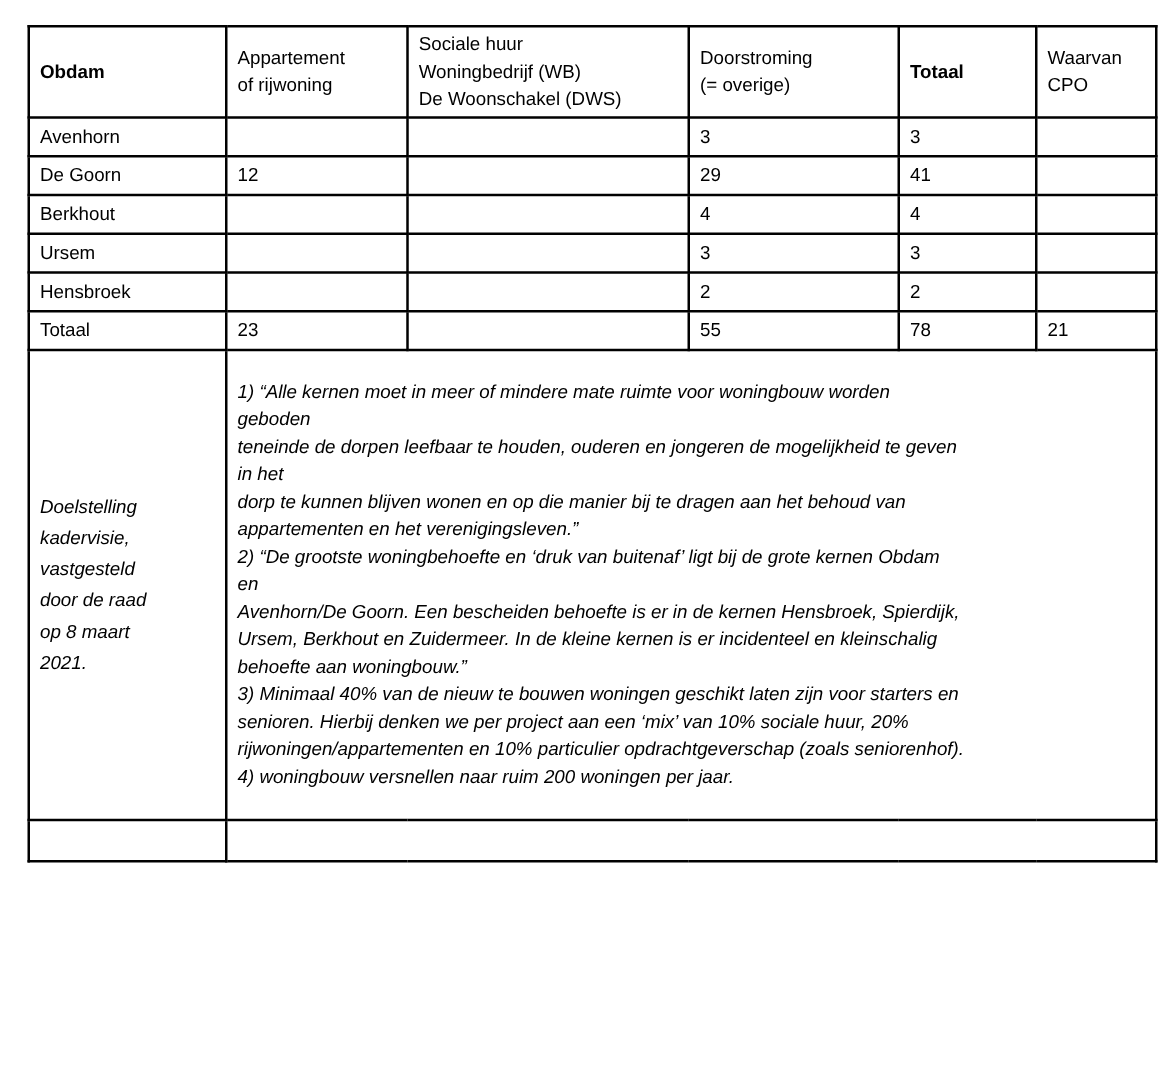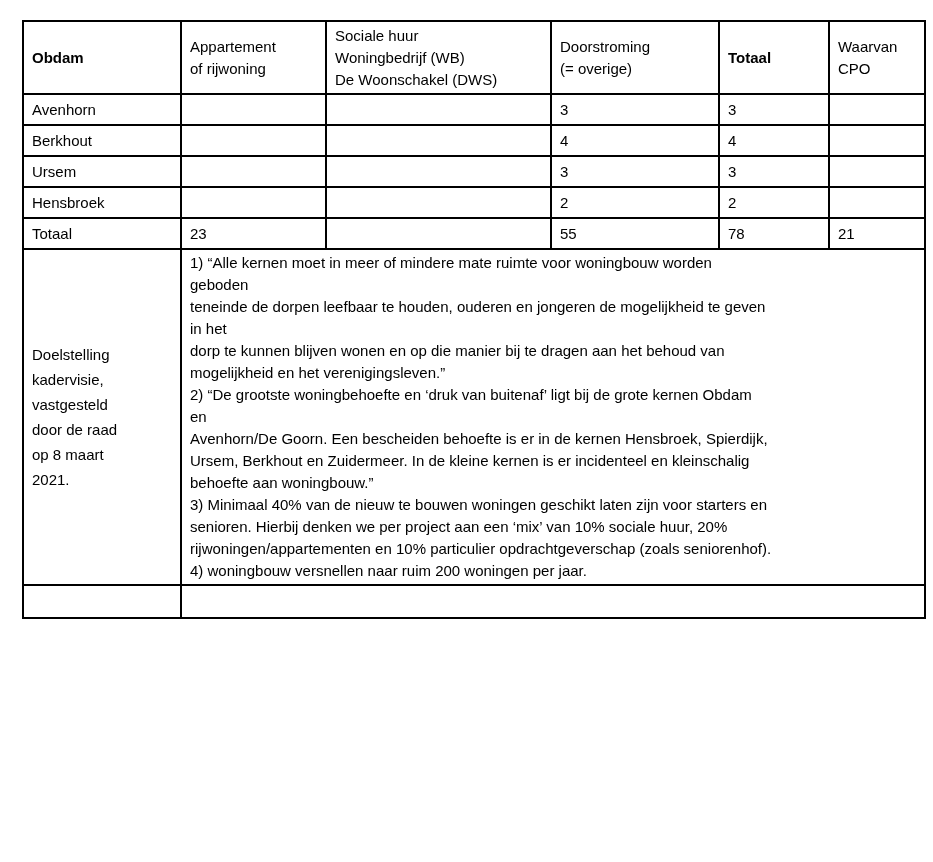--- a/index.html
+++ b/index.html
@@ -46,21 +46,21 @@
     height: 73px;
     white-space: pre-line;
     line-height: 22px;
     vertical-align: middle;
   }
   tr.header-row th.bold { font-weight: bold; }
 
   tr.data-row td { height: 31px; }
   td.num { font-size: 17px; }
 
-  tr.notes-row td { height: 336px; }
+  tr.notes-row td { height: 376px; font-style: italic; }
   td.notes-label {
     vertical-align: middle;
     white-space: pre-line;
     line-height: 25px;
     border-radius: 20px;
   }
   td.notes-body {
     vertical-align: top;
     padding-top: 4px;
   }
@@ -101,20 +101,28 @@
 
     <tr class="data-row">
       <td>Avenhorn</td>
       <td class="num"></td>
       <td class="num"></td>
       <td class="num">3</td>
       <td class="num">3</td>
       <td class="num"></td>
     </tr>
 
+    <tr class="data-row">
+      <td>De Goorn</td>
+      <td class="num">12</td>
+      <td class="num"></td>
+      <td class="num">29</td>
+      <td class="num">41</td>
+      <td class="num"></td>
+    </tr>
 
     <tr class="data-row">
       <td>Berkhout</td>
       <td class="num"></td>
       <td class="num"></td>
       <td class="num">4</td>
       <td class="num">4</td>
       <td class="num"></td>
     </tr>
 
@@ -156,21 +164,21 @@
 vastgesteld
 door de raad
 op 8 maart
 2021.</td>
       <td class="notes-body" colspan="5">
         <div class="note-line">1) “Alle kernen moet in meer of mindere mate ruimte voor woningbouw worden</div>
         <div class="note-line">geboden</div>
         <div class="note-line">teneinde de dorpen leefbaar te houden, ouderen en jongeren de mogelijkheid te geven</div>
         <div class="note-line">in het</div>
         <div class="note-line">dorp te kunnen blijven wonen en op die manier bij te dragen aan het behoud van</div>
-        <div class="note-line">mogelijkheid en het verenigingsleven.”</div>
+        <div class="note-line">appartementen en het verenigingsleven.”</div>
         <div class="note-line">2) “De grootste woningbehoefte en ‘druk van buitenaf’ ligt bij de grote kernen Obdam</div>
         <div class="note-line">en</div>
         <div class="note-line">Avenhorn/De Goorn. Een bescheiden behoefte is er in de kernen Hensbroek, Spierdijk,</div>
         <div class="note-line">Ursem, Berkhout en Zuidermeer. In de kleine kernen is er incidenteel en kleinschalig</div>
         <div class="note-line">behoefte aan woningbouw.”</div>
         <div class="note-line">3) Minimaal 40% van de nieuw te bouwen woningen geschikt laten zijn voor starters en</div>
         <div class="note-line">senioren. Hierbij denken we per project aan een ‘mix’ van 10% sociale huur, 20%</div>
         <div class="note-line">rijwoningen/appartementen en 10% particulier opdrachtgeverschap (zoals seniorenhof).</div>
         <div class="note-line">4) woningbouw versnellen naar ruim 200 woningen per jaar.</div>
       </td>

